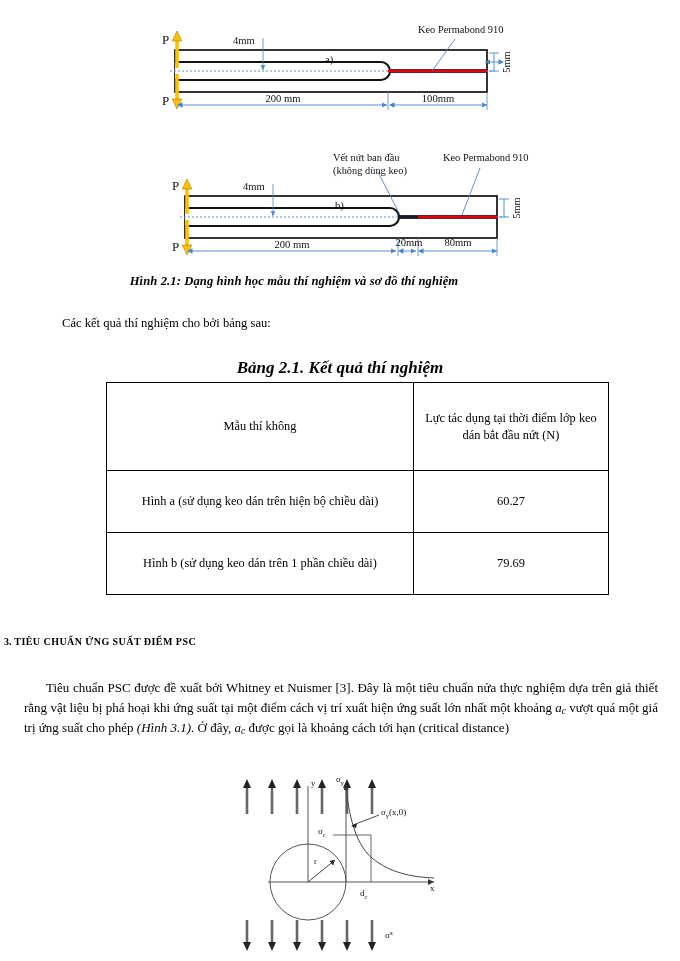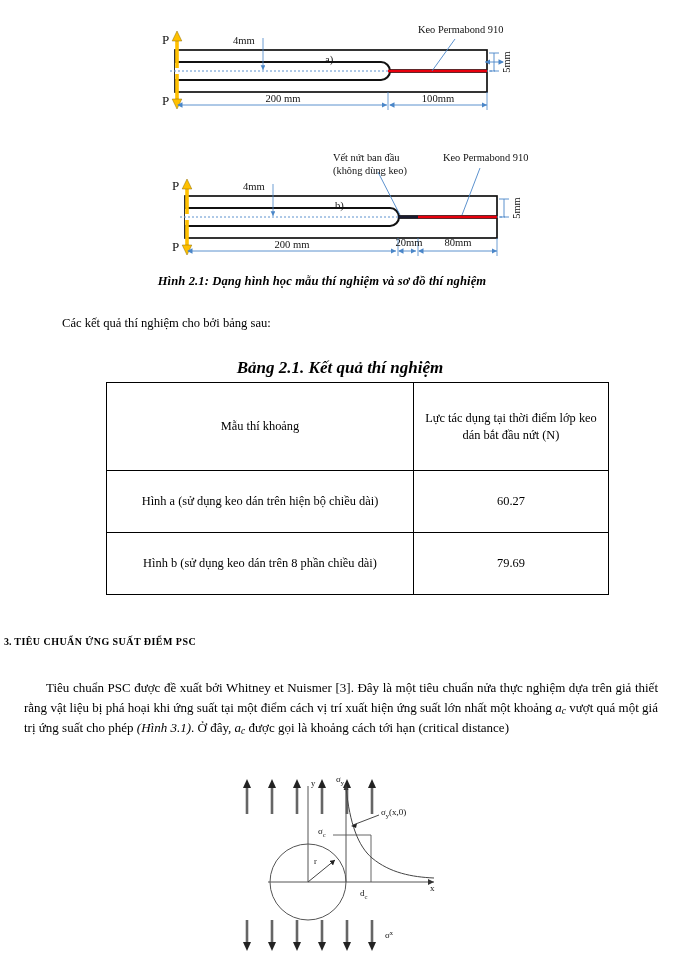--- a/index.html
+++ b/index.html
@@ -28,29 +28,28 @@
     position: absolute;
     left: 0;
     top: 0;
     width: 680px;
     height: 268px;
   }
   .spec-svg { display: block; }
 
   .fig-caption {
     position: absolute;
-    left: 12px;
+    left: 0;
     top: 274px;
     width: 588px;
     text-align: center;
     font-size: 12.6px;
     font-weight: bold;
     font-style: italic;
     letter-spacing: 0.1px;
-    padding-left: 16px;
   }
 
   .para-intro {
     position: absolute;
     left: 26px;
     top: 315px;
     width: 628px;
     font-size: 12.6px;
     line-height: 1.35;
     margin-left: 36px;
@@ -257,29 +256,29 @@
 
   <div class="fig-caption">Hình 2.1: Dạng hình học mẫu thí nghiệm và sơ đồ thí nghiệm</div>
 
   <div class="para-intro">Các kết quả thí nghiệm cho bởi bảng sau:</div>
 
   <div class="table-caption">Bảng 2.1. Kết quả thí nghiệm</div>
 
   <table class="result-table">
     <tbody>
       <tr class="r-head">
-        <td class="col-sample">Mẫu thí khoảng</td>
+        <td class="col-sample">Mẫu thí không</td>
         <td class="col-force">Lực tác dụng tại thời điểm lớp keo dán bắt đầu nứt (N)</td>
       </tr>
       <tr class="r-body">
         <td class="col-sample">Hình a (sử dụng keo dán trên hiện bộ chiều dài)</td>
         <td class="col-force">60.27</td>
       </tr>
       <tr class="r-body">
-        <td class="col-sample">Hình b (sử dụng keo dán trên 8 phần chiều dài)</td>
+        <td class="col-sample">Hình b (sử dụng keo dán trên 1 phần chiều dài)</td>
         <td class="col-force">79.69</td>
       </tr>
     </tbody>
   </table>
 
   <div class="section-head">
     <span class="num">3.</span>
     <span>TIÊU CHUẨN ỨNG SUẤT ĐIỂM PSC</span>
   </div>
 

